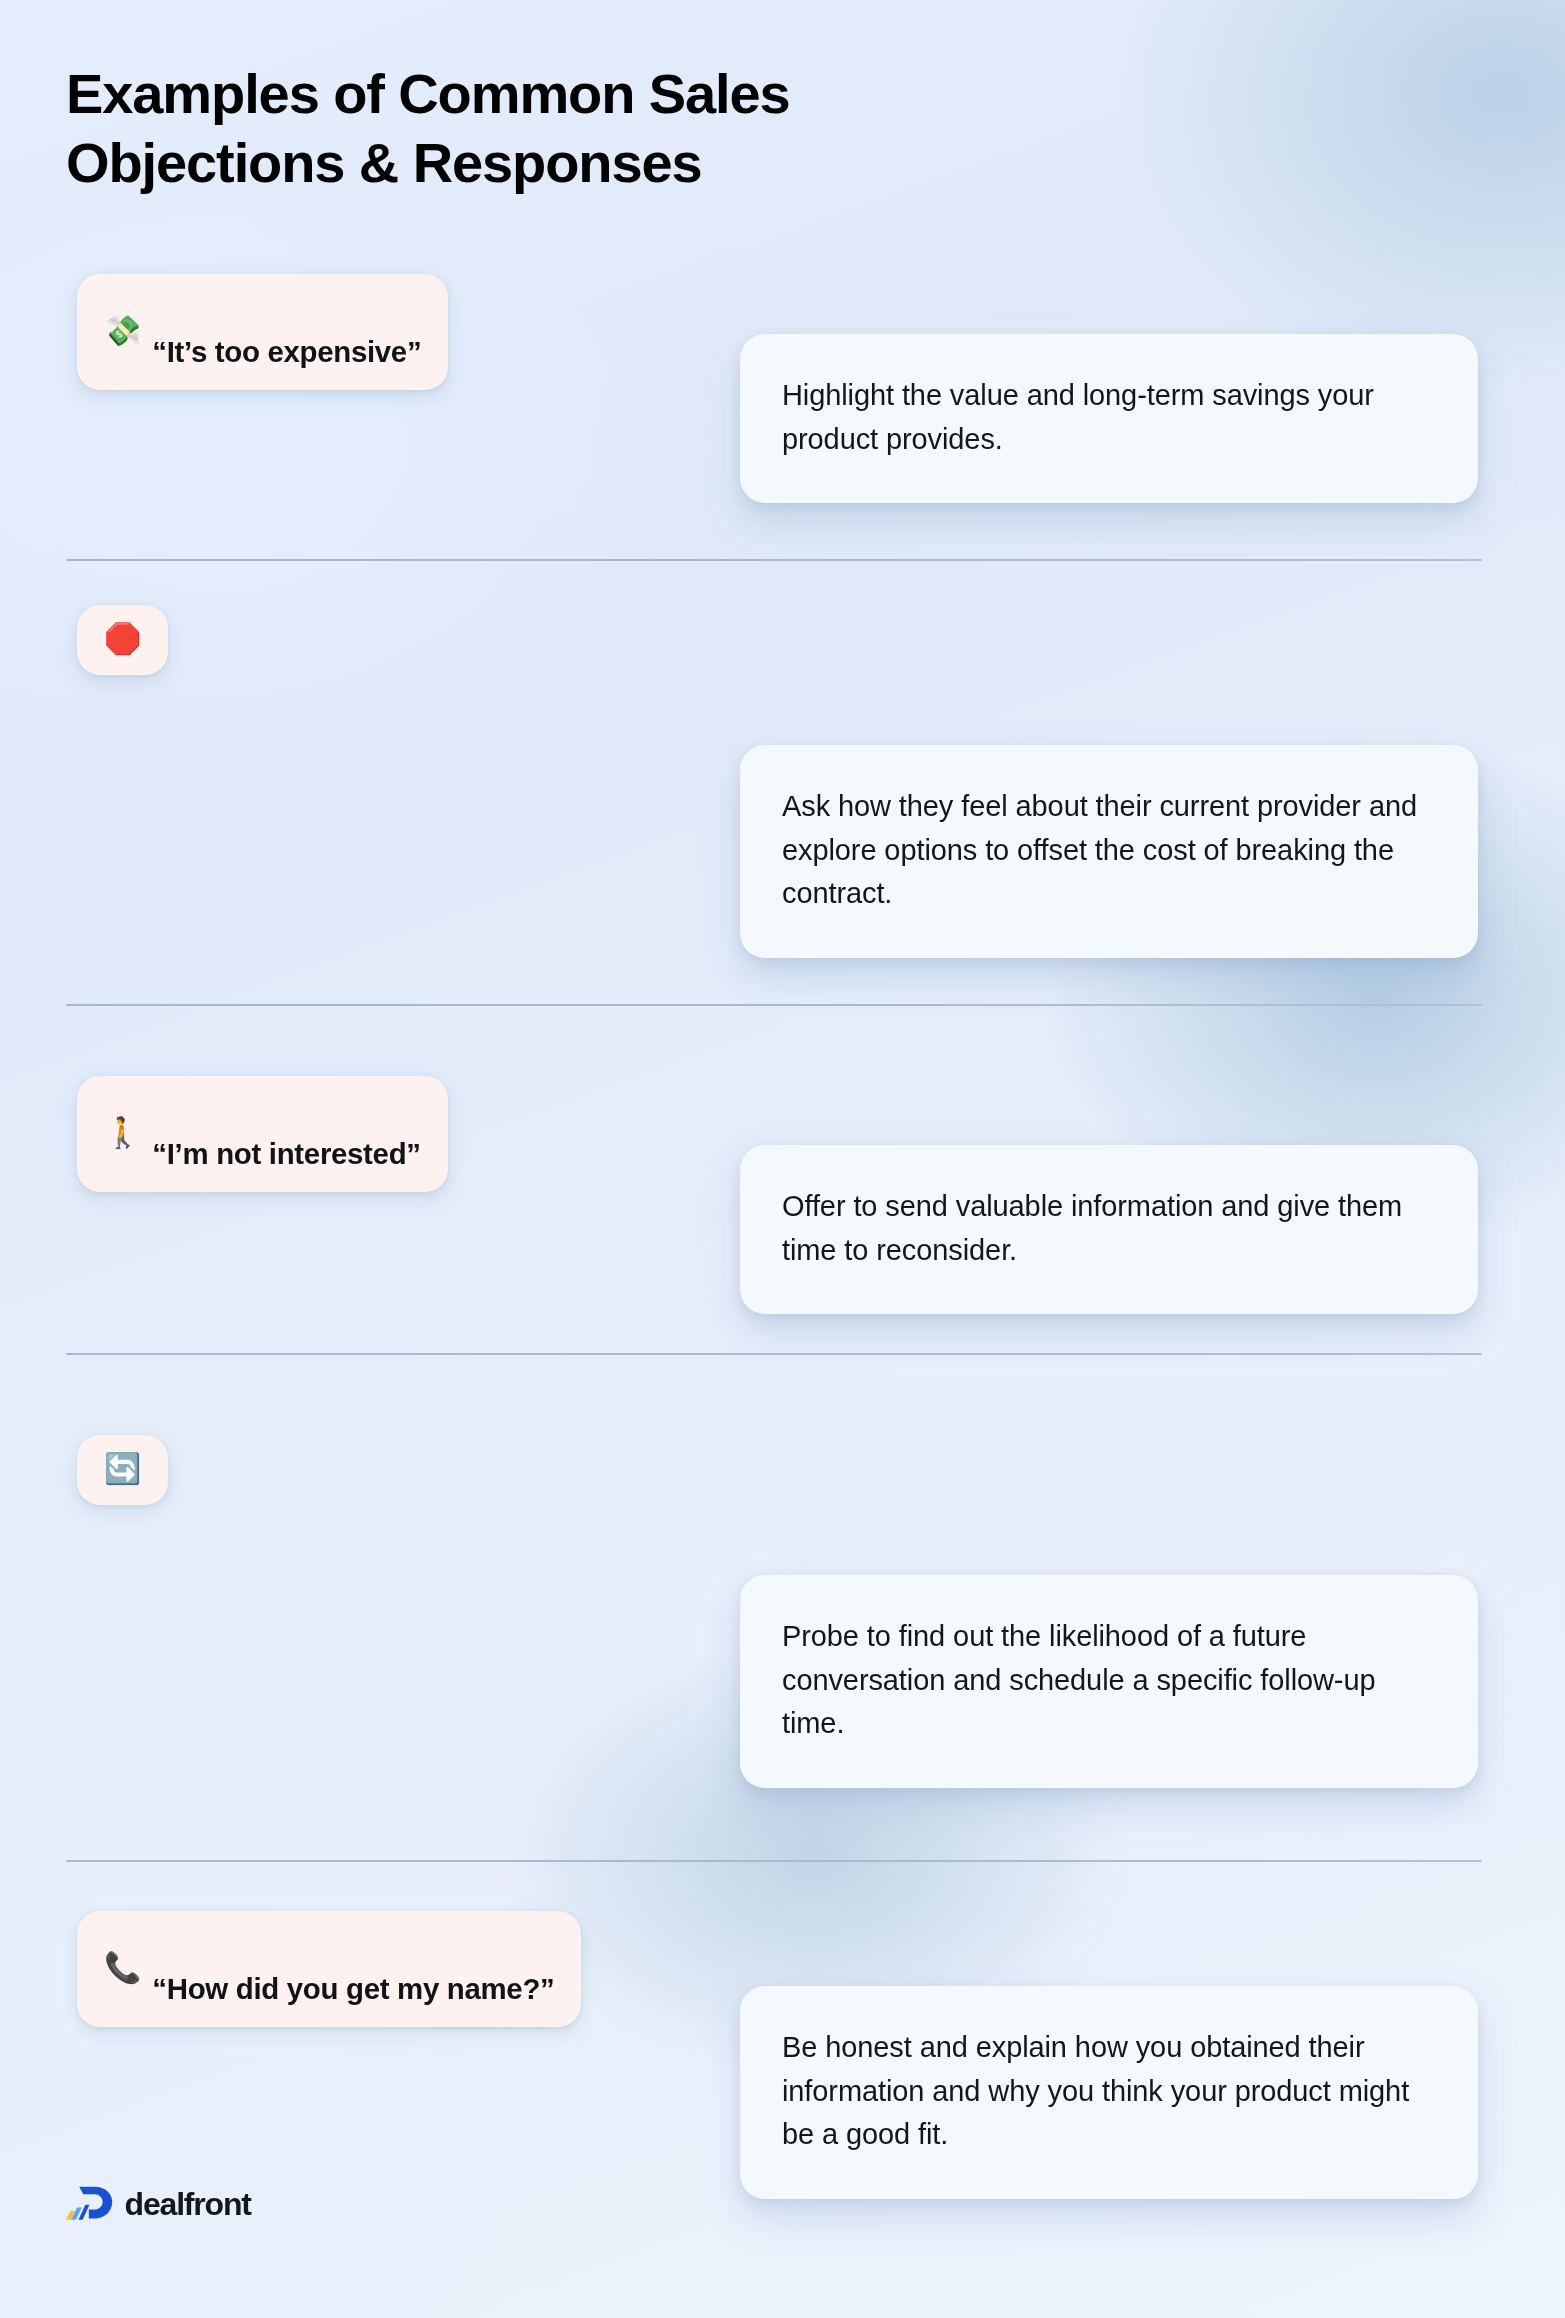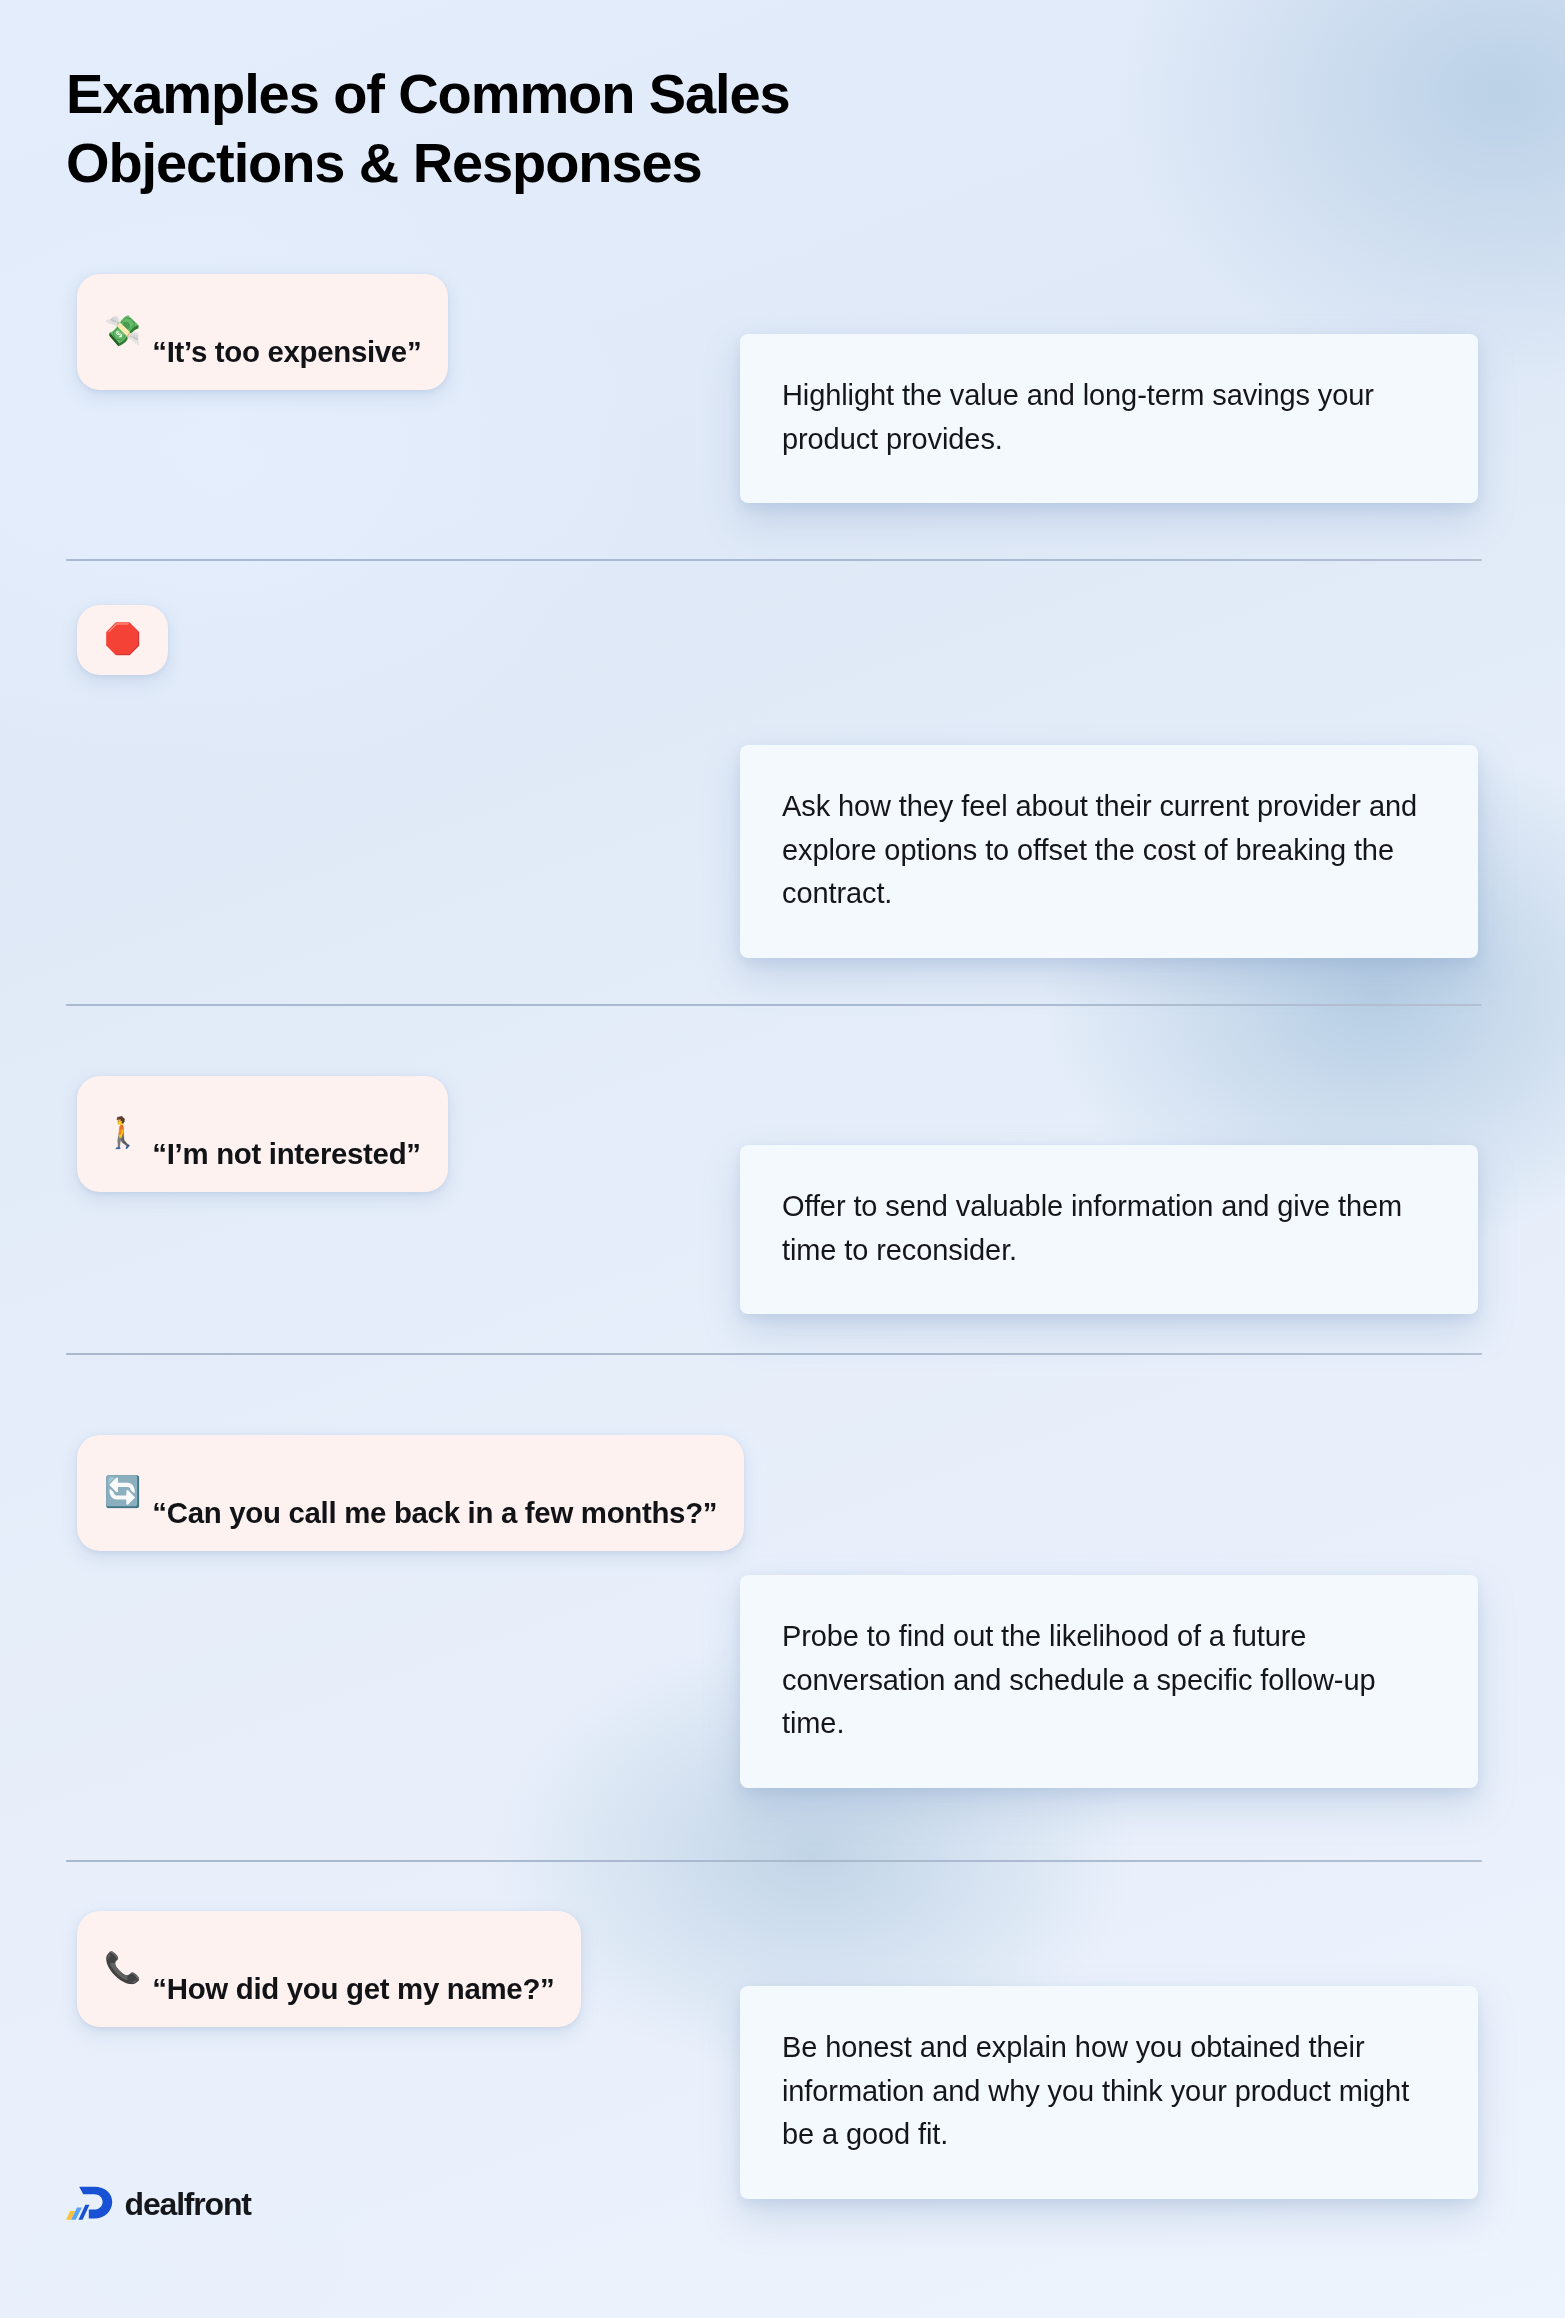--- a/index.html
+++ b/index.html
@@ -81,21 +81,21 @@
     color: #111317;
     white-space: nowrap;
     margin-top: 42px;
   }
 
   .card {
     position: absolute;
     left: 740px;
     width: 738px;
     background: #f4f9fd;
-    border-radius: 8px;
+    border-radius: 25px;
     padding: 40px 42px 42px 42px;
     box-shadow: 0 18px 37px rgba(116,148,190,0.26),
                 0 4.1px 11px rgba(116,148,190,0.16);
   }
 
   .card-text {
     font-size: 29px;
     line-height: 1.50;
     letter-spacing: -0.1px;
     color: #14161a;
@@ -165,21 +165,20 @@
     </div>
     <div class="card" style="top:1145px">
       <div class="card-text">Offer to send valuable information and give them time to reconsider.</div>
     </div>
     <div class="divider" style="top:1353px"></div>
   </div>
 
   <div class="row" style="top:0">
     <div class="chip" style="top:1435px">
       <span class="chip-emoji">🔄</span>
-      <span class="chip-text">“Can you call me back in a few months?”</span>
     </div>
     <div class="card" style="top:1575px">
       <div class="card-text">Probe to find out the likelihood of a future conversation and schedule a specific follow-up time.</div>
     </div>
     <div class="divider" style="top:1860px"></div>
   </div>
 
   <div class="row" style="top:0">
     <div class="chip" style="top:1911px">
       <span class="chip-emoji">📞</span>

